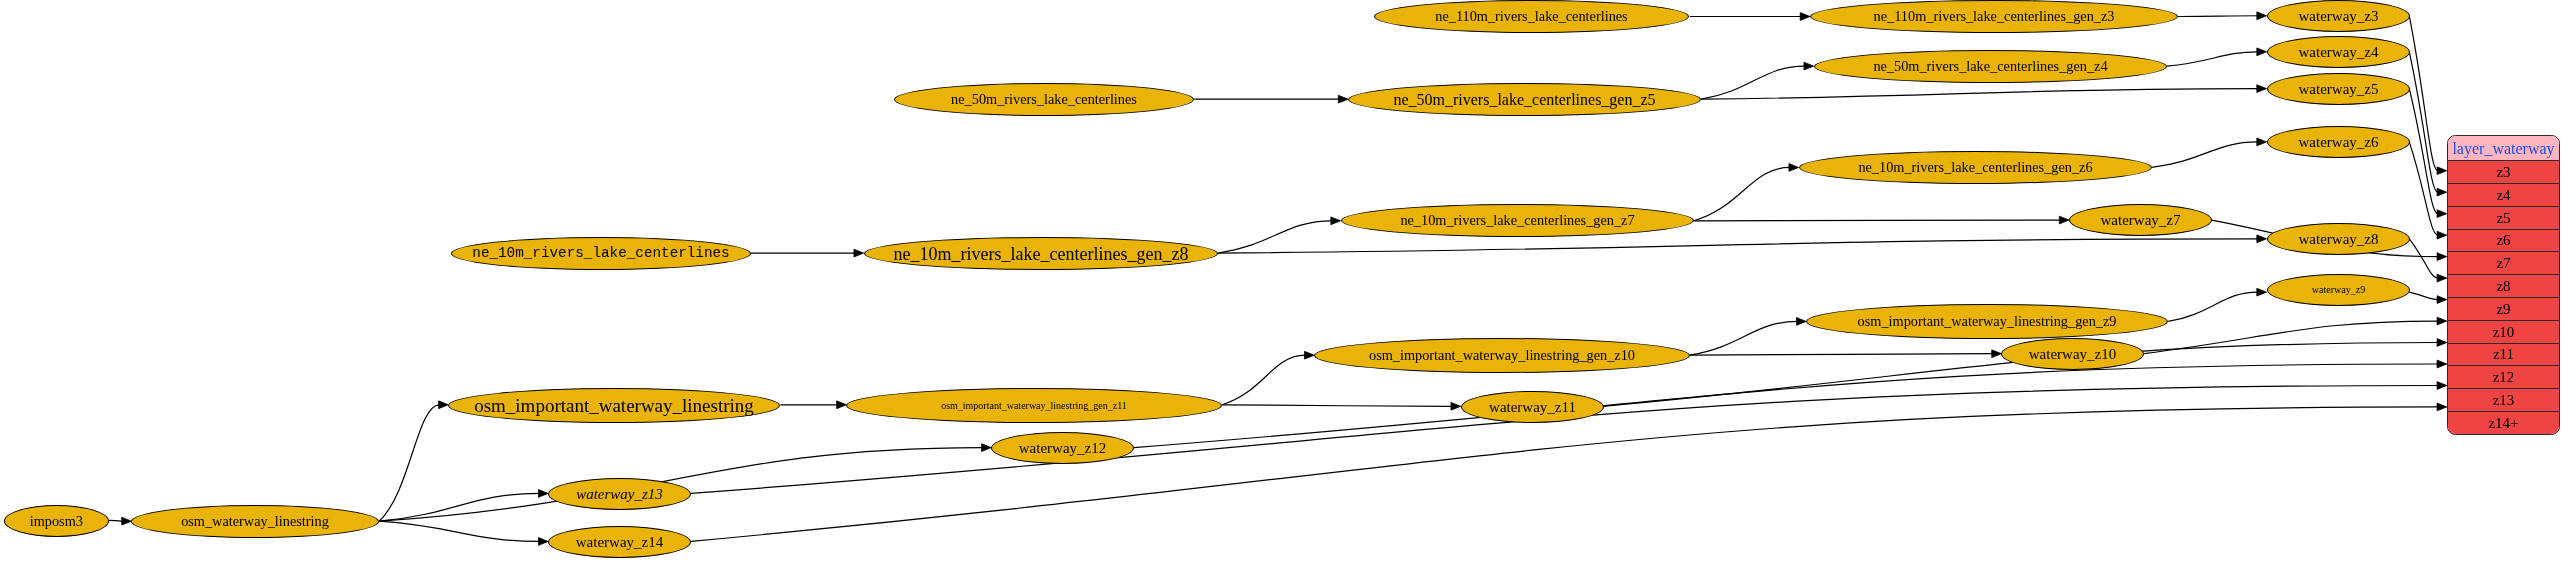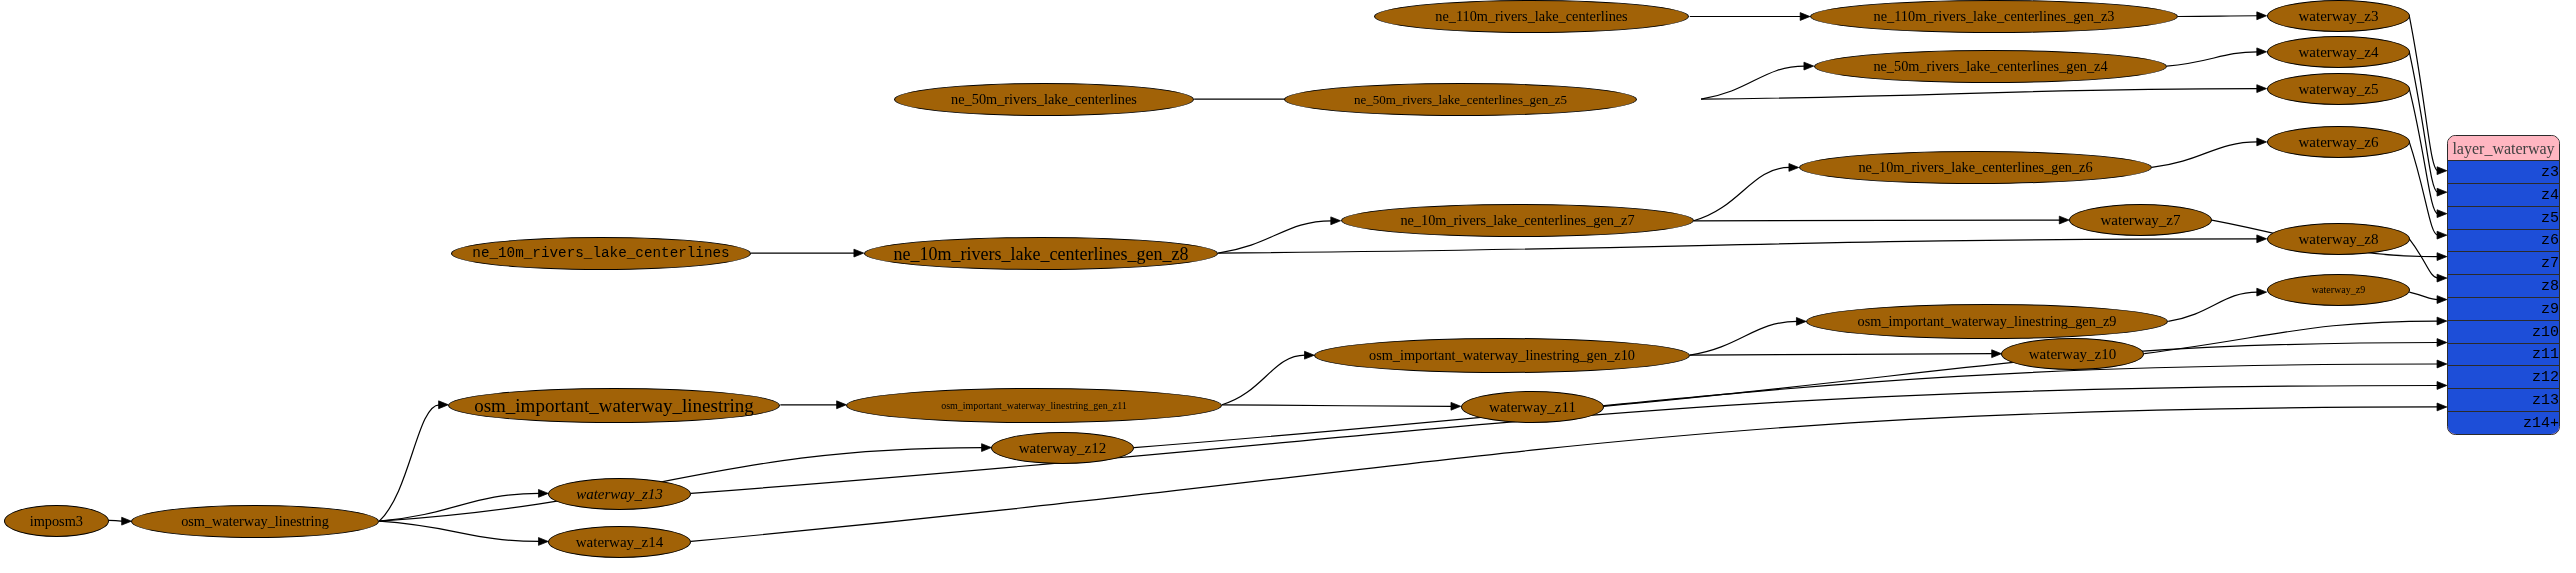--- a/index.html
+++ b/index.html
@@ -32,21 +32,21 @@
   svg.edges polygon {
     fill: #000000;
     stroke: #000000;
     stroke-width: 1;
   }
   .node {
     position: absolute;
     box-sizing: border-box;
     border: 1.2px solid #000000;
     border-radius: 50%;
-    background: #a16207;
+    background: #eab308;
     display: flex;
     align-items: center;
     justify-content: center;
     text-align: center;
     color: #000000;
     white-space: nowrap;
     line-height: 1;
   }
   .node .lbl {
     display: block;
@@ -57,39 +57,38 @@
     position: absolute;
     box-sizing: border-box;
     border: 1.2px solid #2b2b2b;
     border-radius: 8.3px;
     background: #ffb6c1;
     overflow: hidden;
   }
   .table-node .th {
     box-sizing: border-box;
     text-align: center;
-    color: #404040;
+    color: #1d4ed8;
     font-size: 16px;
     line-height: 1;
     padding: 4.5px 0 3.8px 0;
     border-bottom: 1.2px solid #2b2b2b;
     background: #ffb6c1;
     white-space: nowrap;
   }
   .table-node .td {
     box-sizing: border-box;
-    text-align: right;
+    text-align: center;
     color: #000000;
     font-size: 15px;
     line-height: 1;
     padding: 3.8px 0 3px 0;
     border-bottom: 1.2px solid #2b2b2b;
-    background: #1d4ed8;
+    background: #ef4444;
     white-space: nowrap;
-    font-family: Liberation Mono, monospace;
   }
   .table-node .td:last-child { border-bottom: none; }
 </style>
 </head>
 <body>
 
 <div id="canvas">
   <svg class="edges" id="edge-layer" viewBox="0 0 3430 763" preserveAspectRatio="none">
       <path d="M145,693 C158.5,693.25 161.5,694 163,694"></path>
       <polygon points="175,694 162,699.2 162,688.8"></polygon>
@@ -189,21 +188,21 @@
       </div>
       <div class="node" style="left: 1341px; top: 204px; width: 353px; height: 33px; font-size: 14.3px;">
         <span class="lbl">ne_10m_rivers_lake_centerlines_gen_z7</span>
       </div>
       <div class="node" style="left: 1799px; top: 151px; width: 353px; height: 33px; font-size: 14.3px;">
         <span class="lbl">ne_10m_rivers_lake_centerlines_gen_z6</span>
       </div>
       <div class="node" style="left: 894px; top: 83px; width: 300px; height: 33px; font-size: 14.3px;">
         <span class="lbl">ne_50m_rivers_lake_centerlines</span>
       </div>
-      <div class="node" style="left: 1284px; top: 83px; width: 353px; height: 33px; font-size: 13px;">
+      <div class="node" style="left: 1348px; top: 83px; width: 353px; height: 33px; font-size: 16px;">
         <span class="lbl">ne_50m_rivers_lake_centerlines_gen_z5</span>
       </div>
       <div class="node" style="left: 1814px; top: 50px; width: 353px; height: 33px; font-size: 14.3px;">
         <span class="lbl">ne_50m_rivers_lake_centerlines_gen_z4</span>
       </div>
       <div class="node" style="left: 1374px; top: 0px; width: 315px; height: 33px; font-size: 14.3px;">
         <span class="lbl">ne_110m_rivers_lake_centerlines</span>
       </div>
       <div class="node" style="left: 1810px; top: 0px; width: 368px; height: 33px; font-size: 14.3px;">
         <span class="lbl">ne_110m_rivers_lake_centerlines_gen_z3</span>

